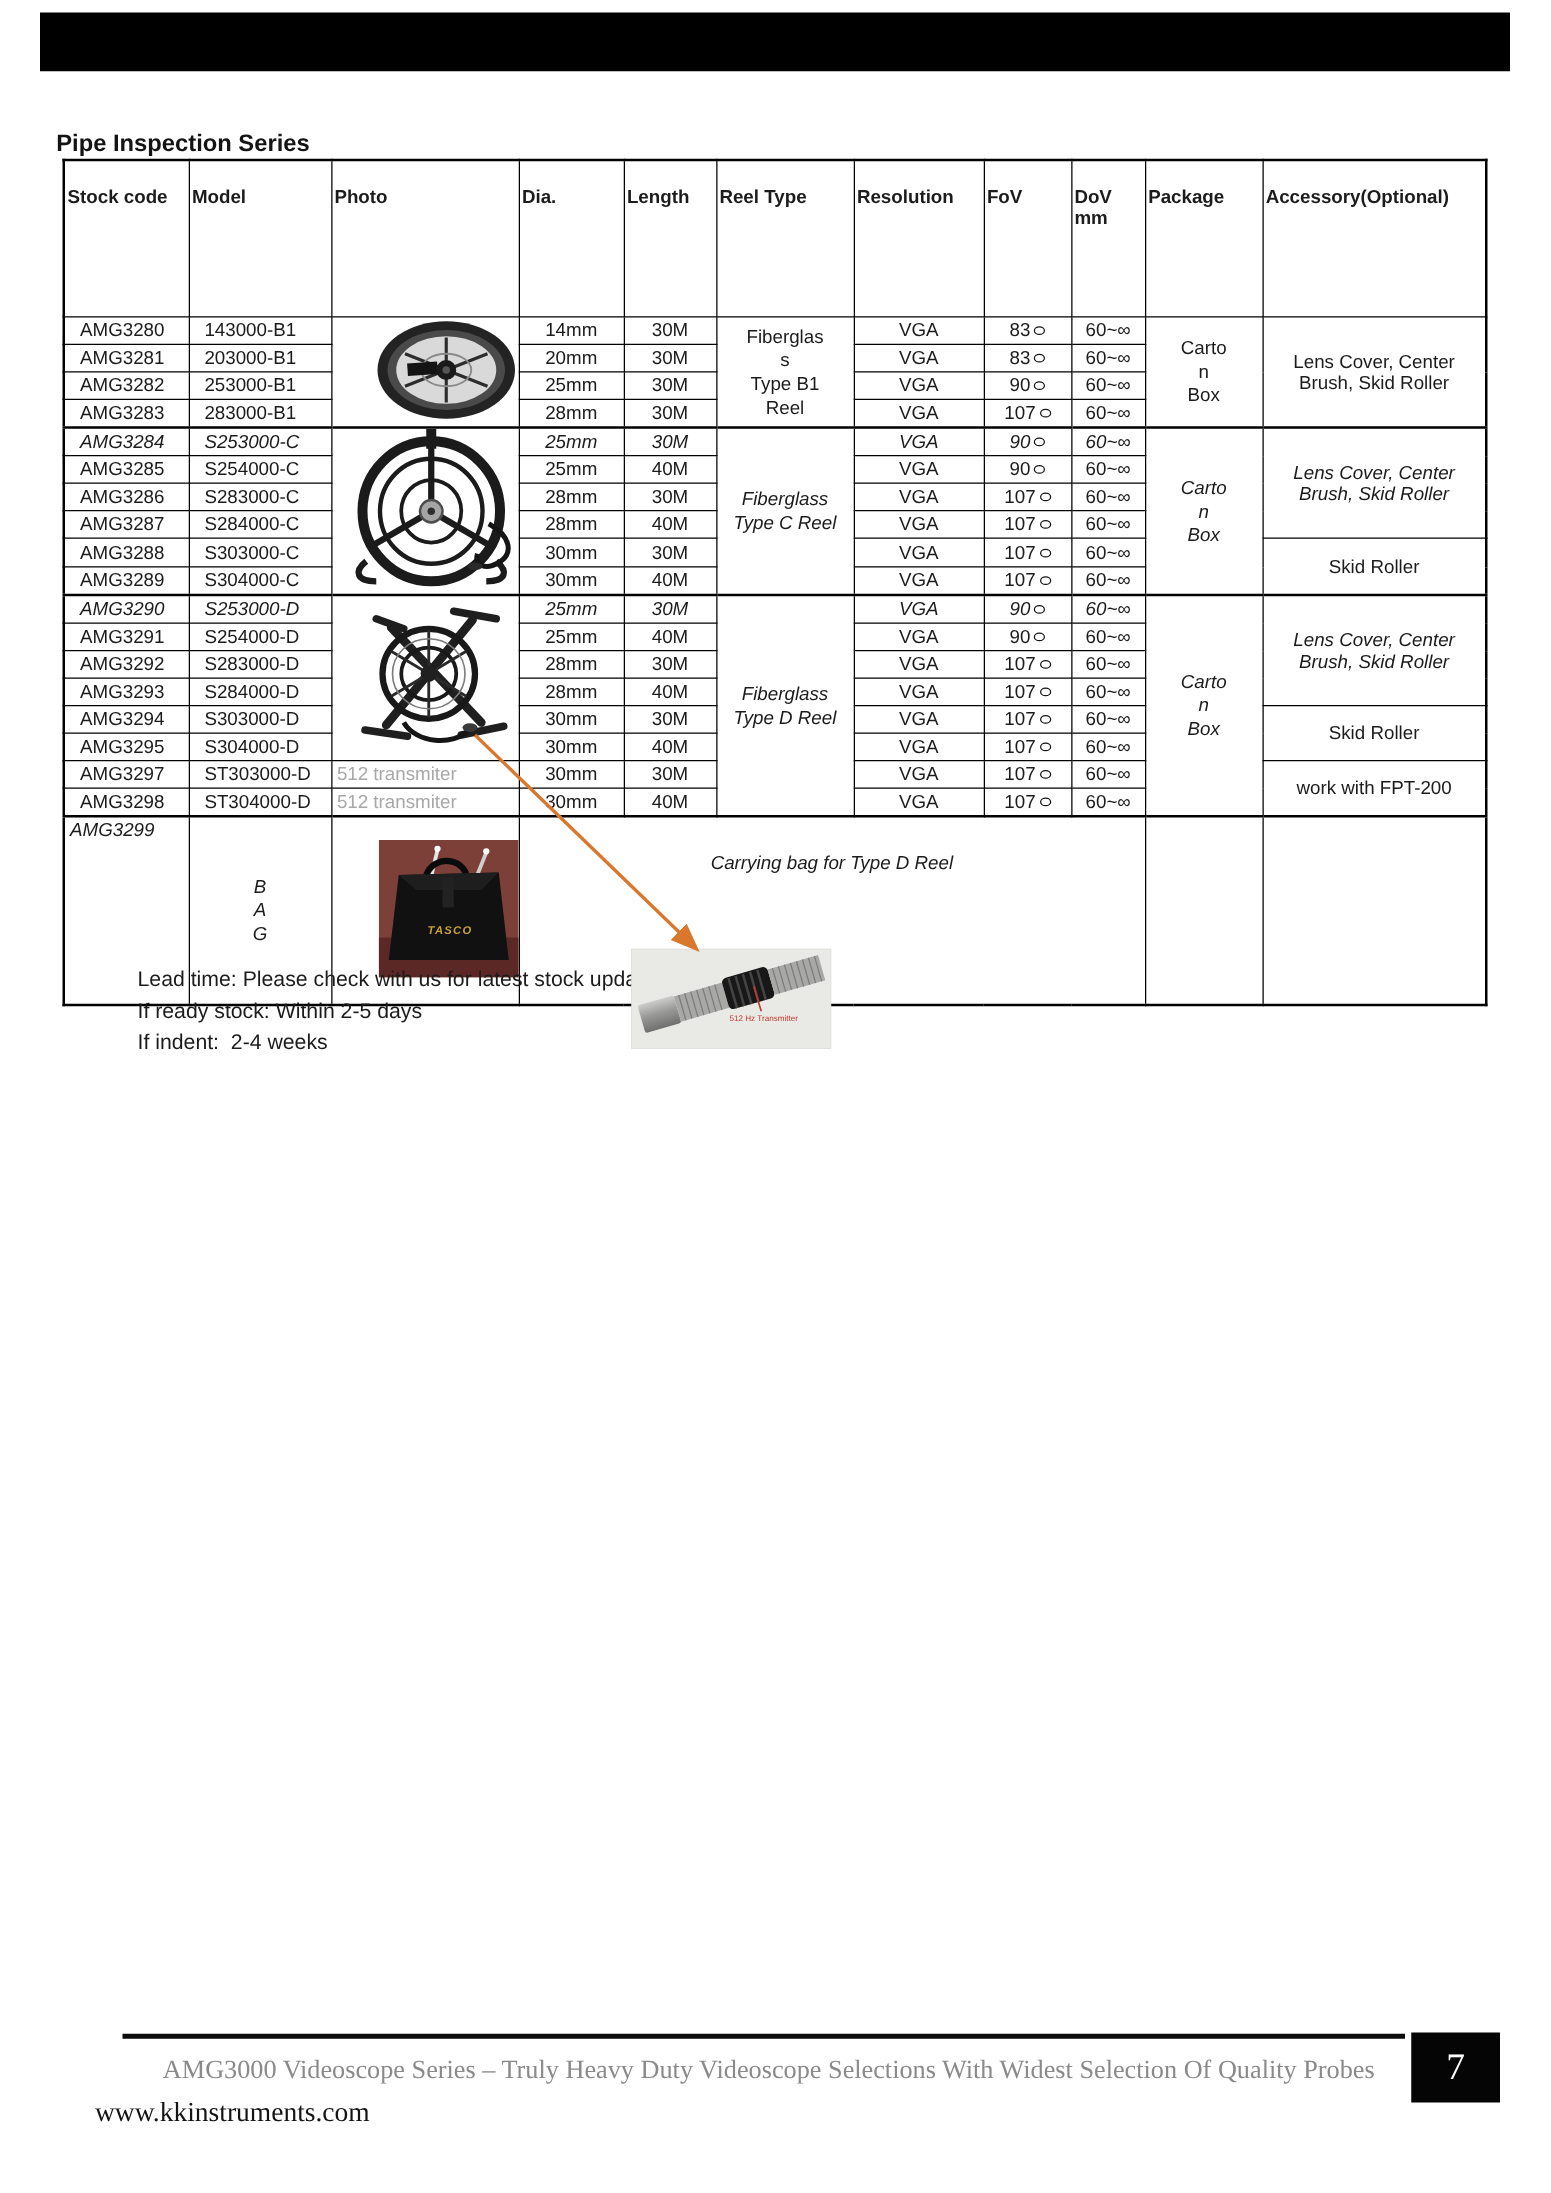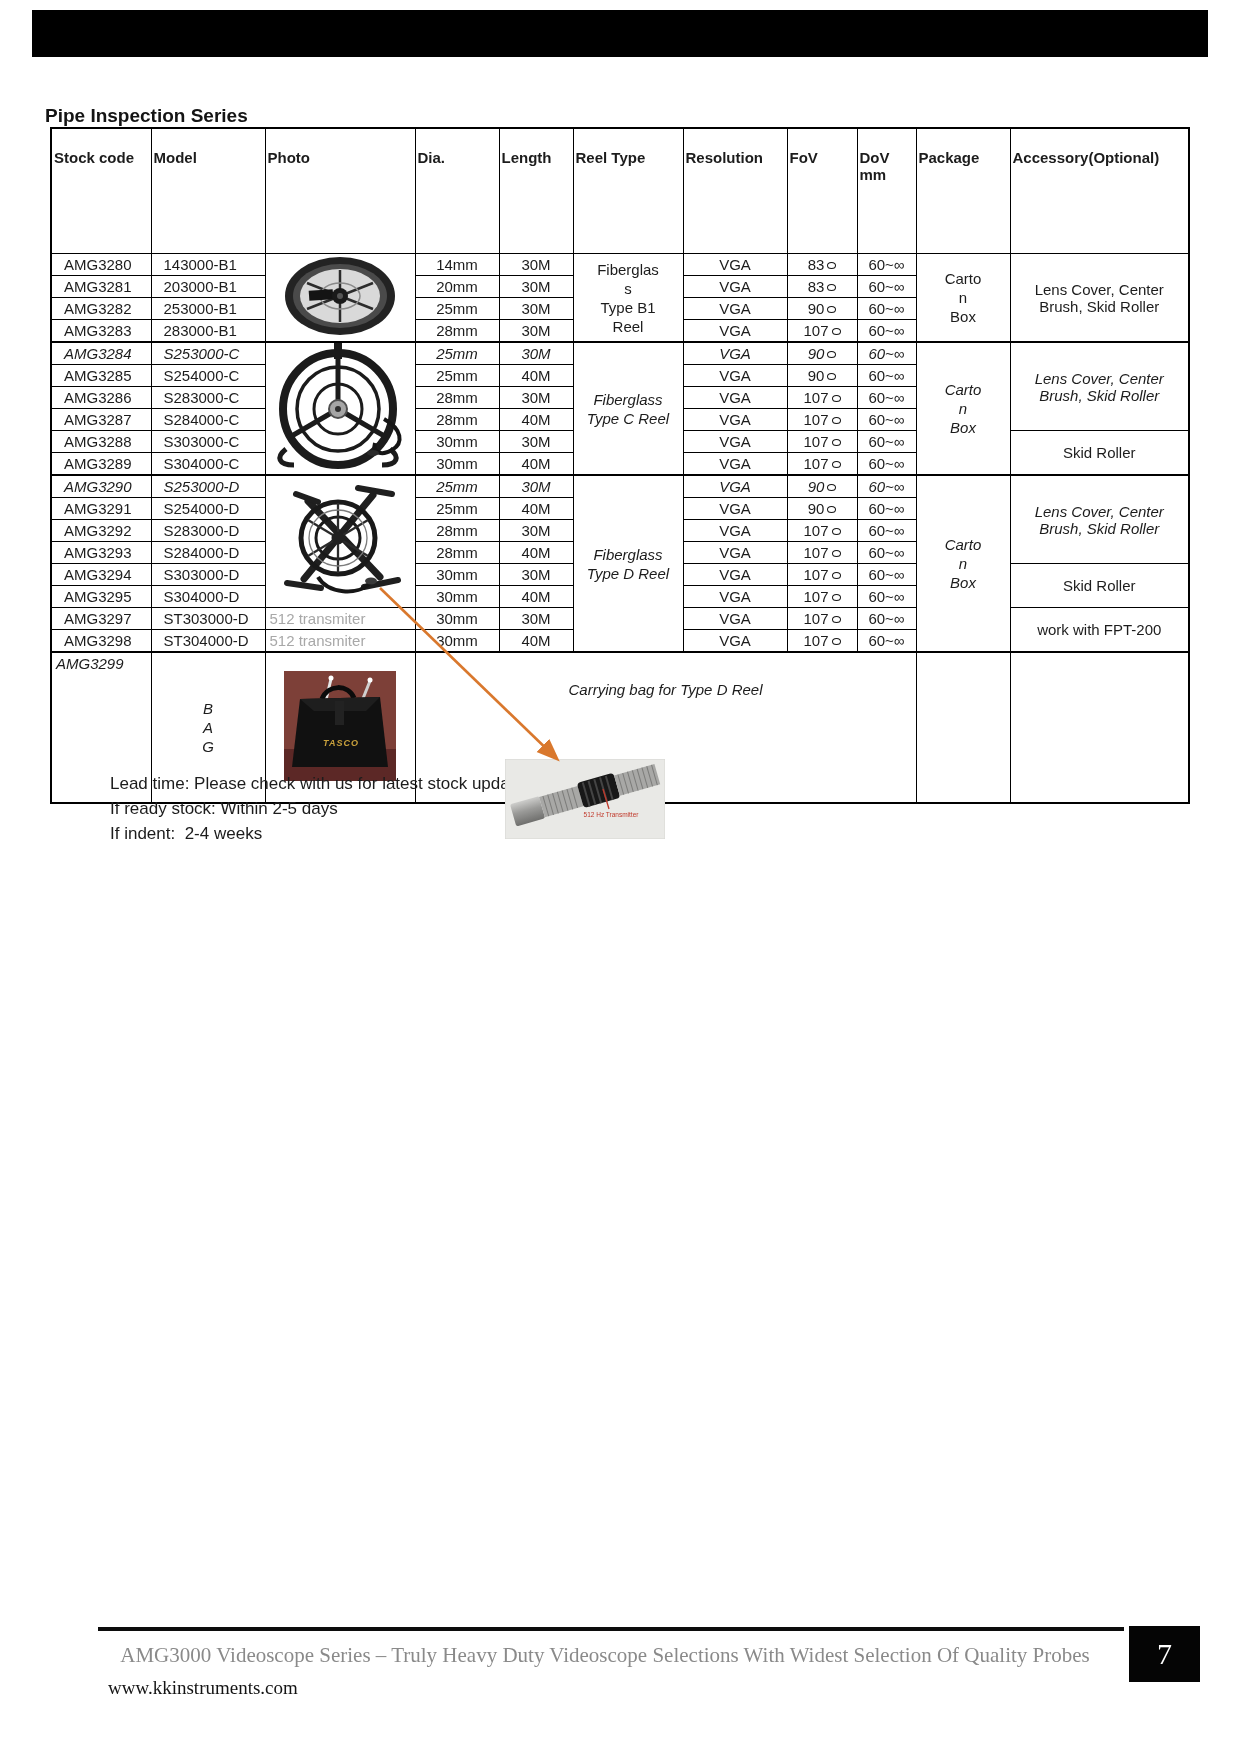--- a/index.html
+++ b/index.html
@@ -12,39 +12,39 @@
              table-layout:fixed;font-size:15px;color:#1c1c1c;}
   table.spec,table.spec th,table.spec td{border:1px solid #000;}
   table.spec{border:2px solid #000;}
   thead th{height:84px;vertical-align:top;text-align:left;padding:20px 2px;font-size:15px;font-weight:bold;}
   tbody td{height:21px;text-align:center;padding:0;overflow:hidden;}
   td.l{text-align:left;padding-left:12px;}
   tr.gs td{border-top:2px solid #000;font-style:italic;}
   td.reel span,td.pkg span{display:block;line-height:19px;}
   td.reel,td.pkg,td.acc{vertical-align:middle;text-align:center;}
   td.acc{padding:0 12px;}
-  td.photo{vertical-align:middle;text-align:center;padding:0;}
+  td.photo{vertical-align:middle;text-align:right;padding:0;}
   td.gray{color:#a8a8a8;text-align:left;padding-left:4px;}
   .deg{display:inline-block;width:7px;height:5px;border:1.7px solid #161616;border-radius:50%;
        margin-left:3px;vertical-align:1px;}
   td.bag-stock{vertical-align:top;text-align:left;padding:2px 0 10px 4px;}
   td.bag-model span{display:block;line-height:19px;}
   td.bag-desc{vertical-align:top;padding-top:28px;text-align:center;}
 
   .leadtime{position:absolute;left:110px;top:771px;font-size:17px;line-height:25px;color:#1c1c1c;}
   .leadtime div{white-space:pre;}
   .tx-photo{position:absolute;left:505px;top:759px;width:160px;height:80px;}
   .arrow-overlay{position:absolute;left:372px;top:582px;width:200px;height:186px;pointer-events:none;}
 
   .f-line{position:absolute;left:98px;top:1627px;width:1026px;height:4px;background:#0c0c0c;}
   .f-page{position:absolute;left:1129px;top:1626px;width:71px;height:56px;background:#050505;color:#fff;
           font-family:"Liberation Serif",serif;font-size:30px;line-height:56px;text-align:center;}
-  .f-tagline{position:absolute;left:92px;top:1643px;width:1026px;text-align:center;
+  .f-tagline{position:absolute;left:102px;top:1643px;width:1026px;text-align:center;
              font-family:"Liberation Serif",serif;font-size:21px;color:#8a8a8a;}
-  .f-web{position:absolute;left:108px;top:1677px;font-family:"Liberation Serif",serif;font-size:19px;color:#141414;}
+  .f-web{position:absolute;left:76px;top:1677px;font-family:"Liberation Serif",serif;font-size:22px;color:#141414;}
 </style>
 </head>
 <body>
 
 <div class="canvas">
 
   <div class="topbar"></div>
   <div class="title">Pipe Inspection Series</div>
 
   <table class="spec">

